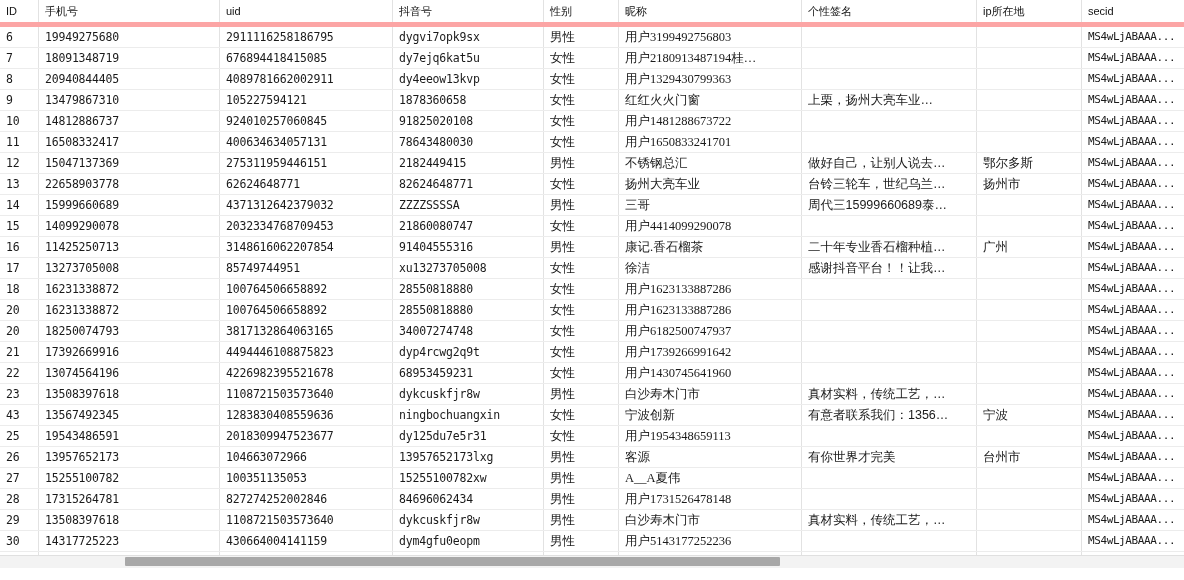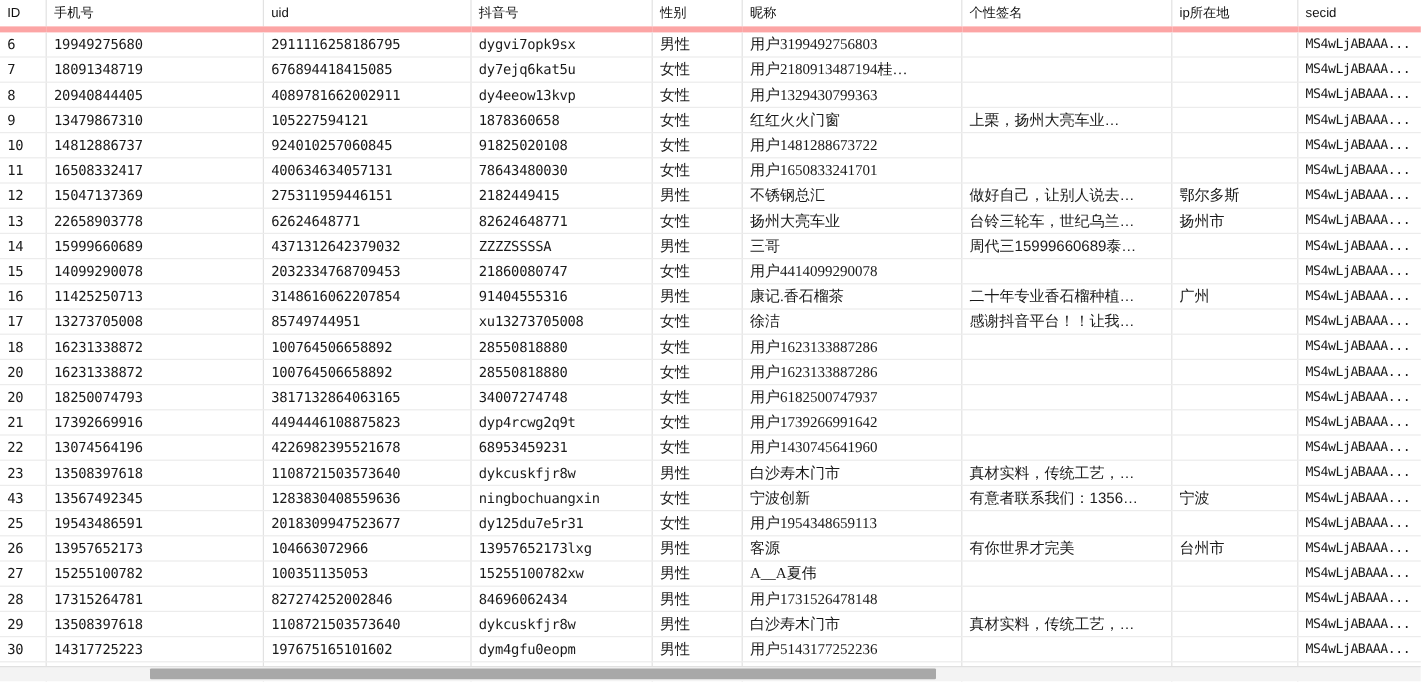--- a/index.html
+++ b/index.html
@@ -363,21 +363,21 @@
           <td class="c-douyin mono">dykcuskfjr8w</td>
           <td class="c-gender cn">男性</td>
           <td class="c-nick cn">白沙寿木门市</td>
           <td class="c-sign cn">真材实料，传统工艺，…</td>
           <td class="c-ip cn"></td>
           <td class="c-secid secid-cell">MS4wLjABAAA...</td>
         </tr>
         <tr>
           <td class="c-id mono">30</td>
           <td class="c-phone mono">14317725223</td>
-          <td class="c-uid mono">197675165101602</td>
+          <td class="c-uid mono">430664004141159</td>
           <td class="c-douyin mono">dym4gfu0eopm</td>
           <td class="c-gender cn">男性</td>
           <td class="c-nick cn">用户5143177252236</td>
           <td class="c-sign cn"></td>
           <td class="c-ip cn"></td>
           <td class="c-secid secid-cell">MS4wLjABAAA...</td>
         </tr>
         <tr>
           <td class="c-id mono">31</td>
           <td class="c-phone mono">18138709570</td>

